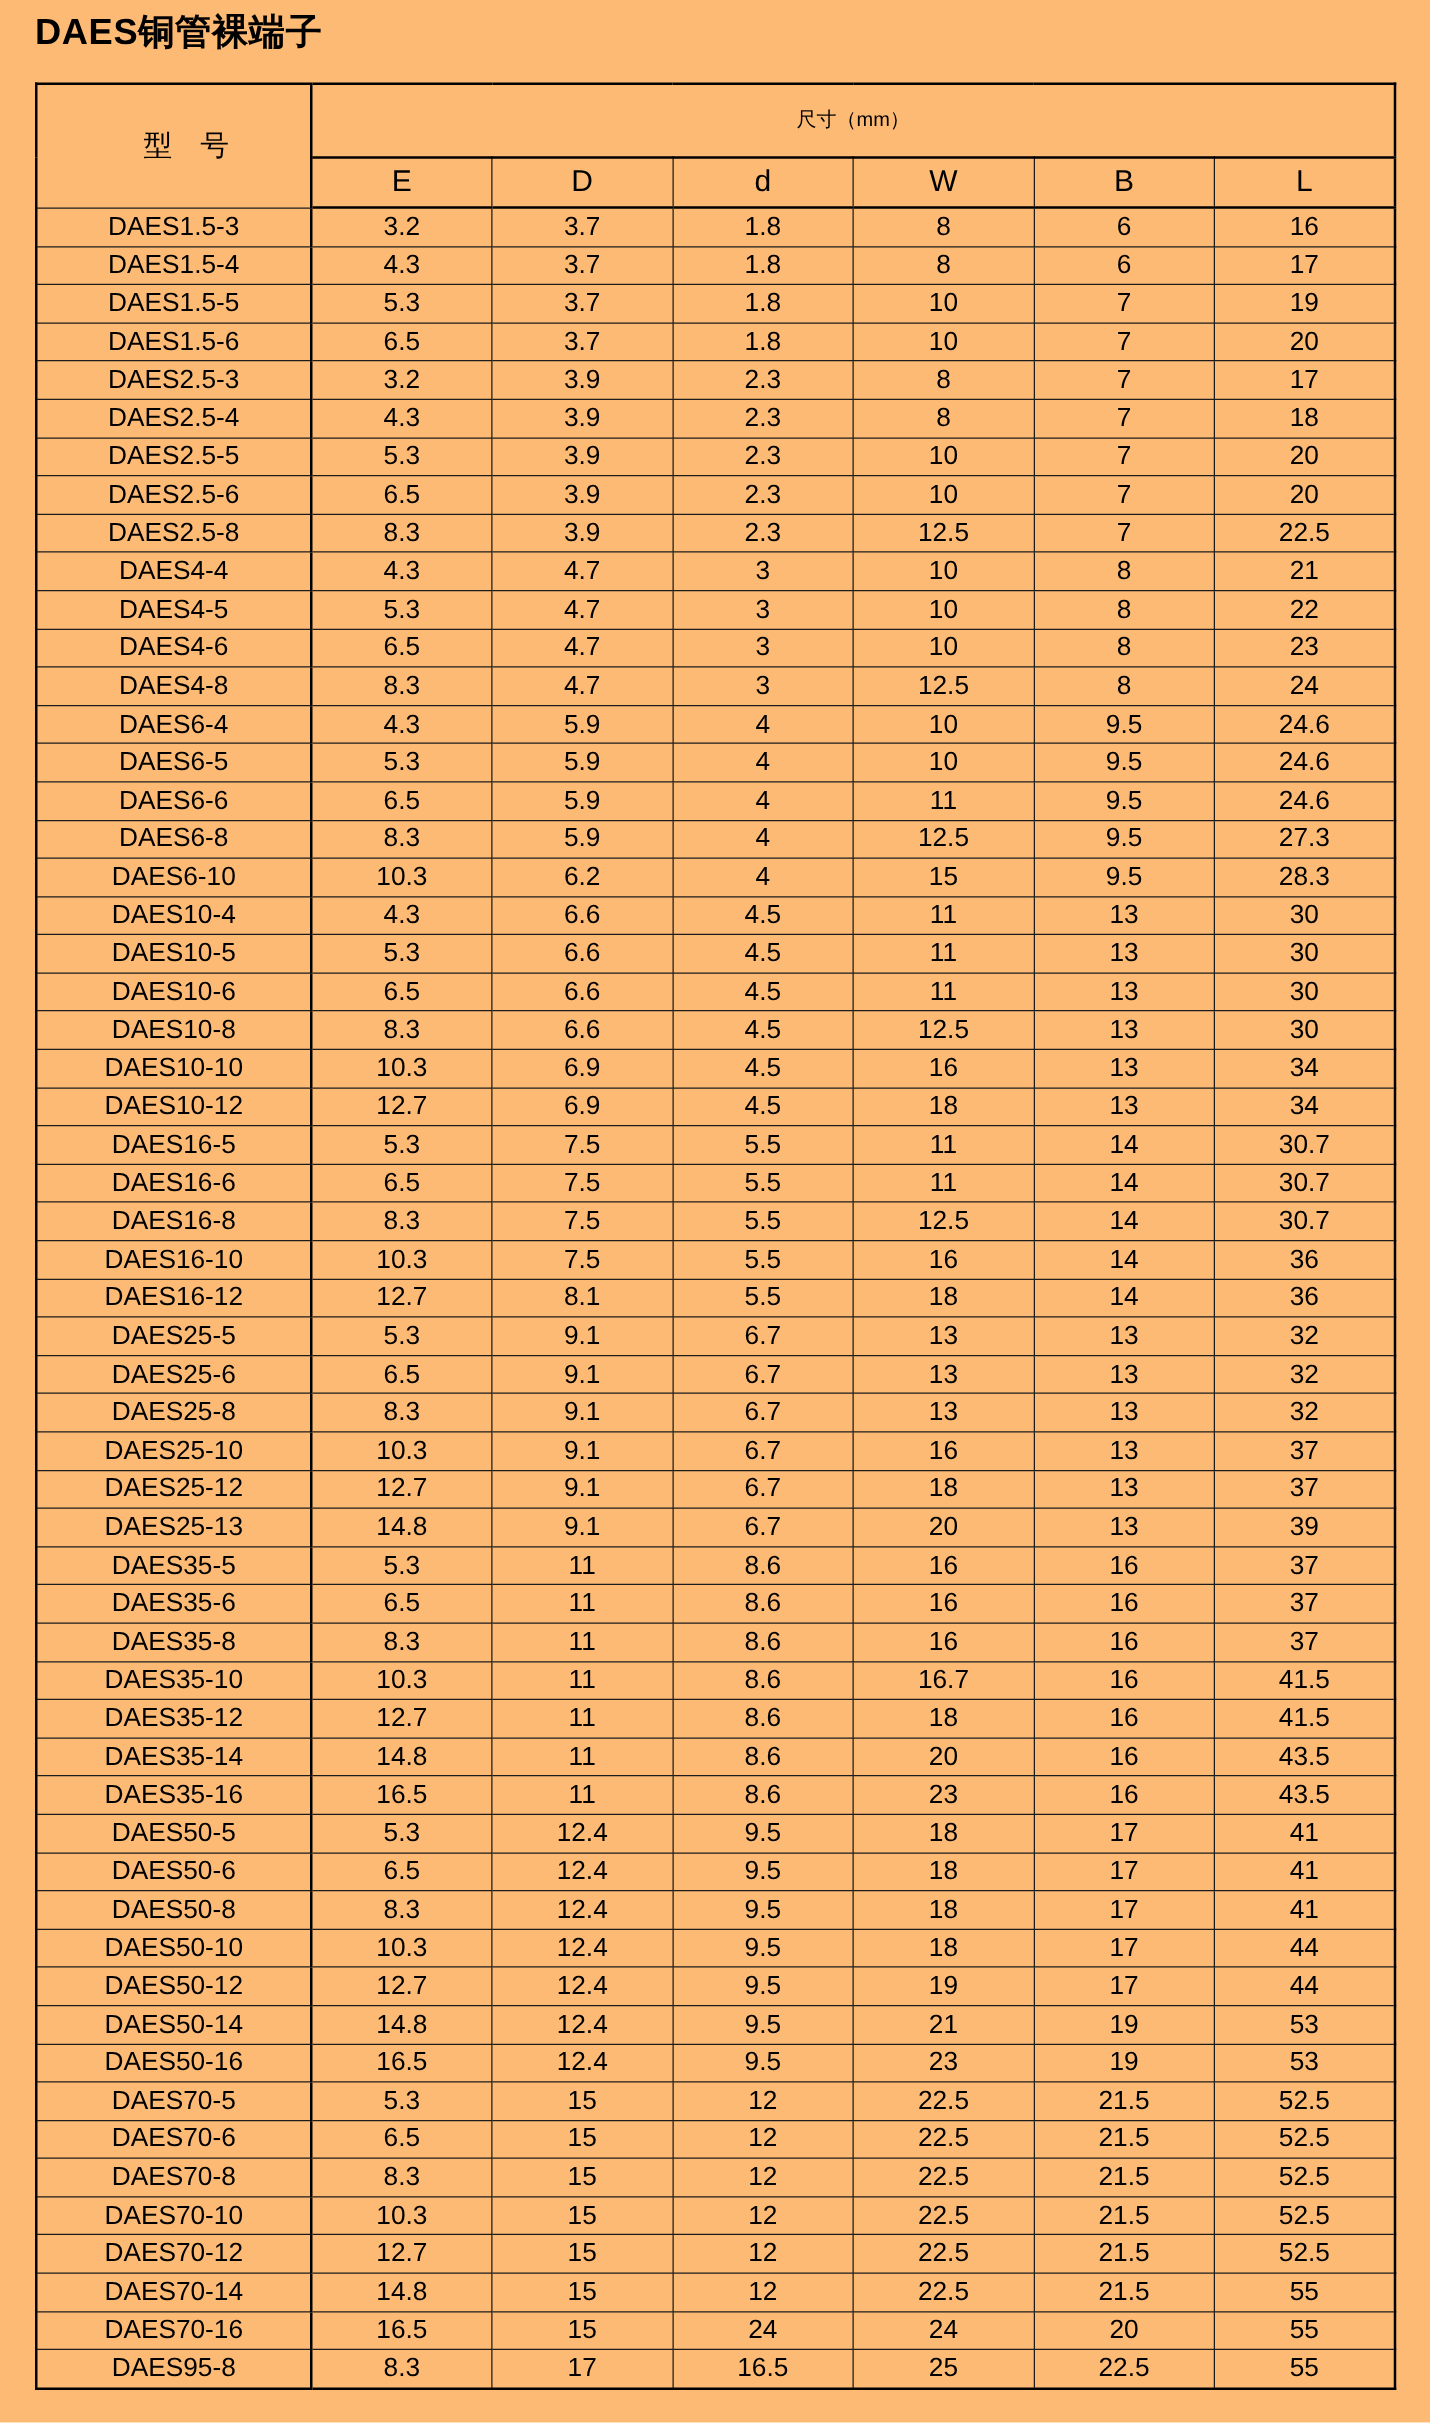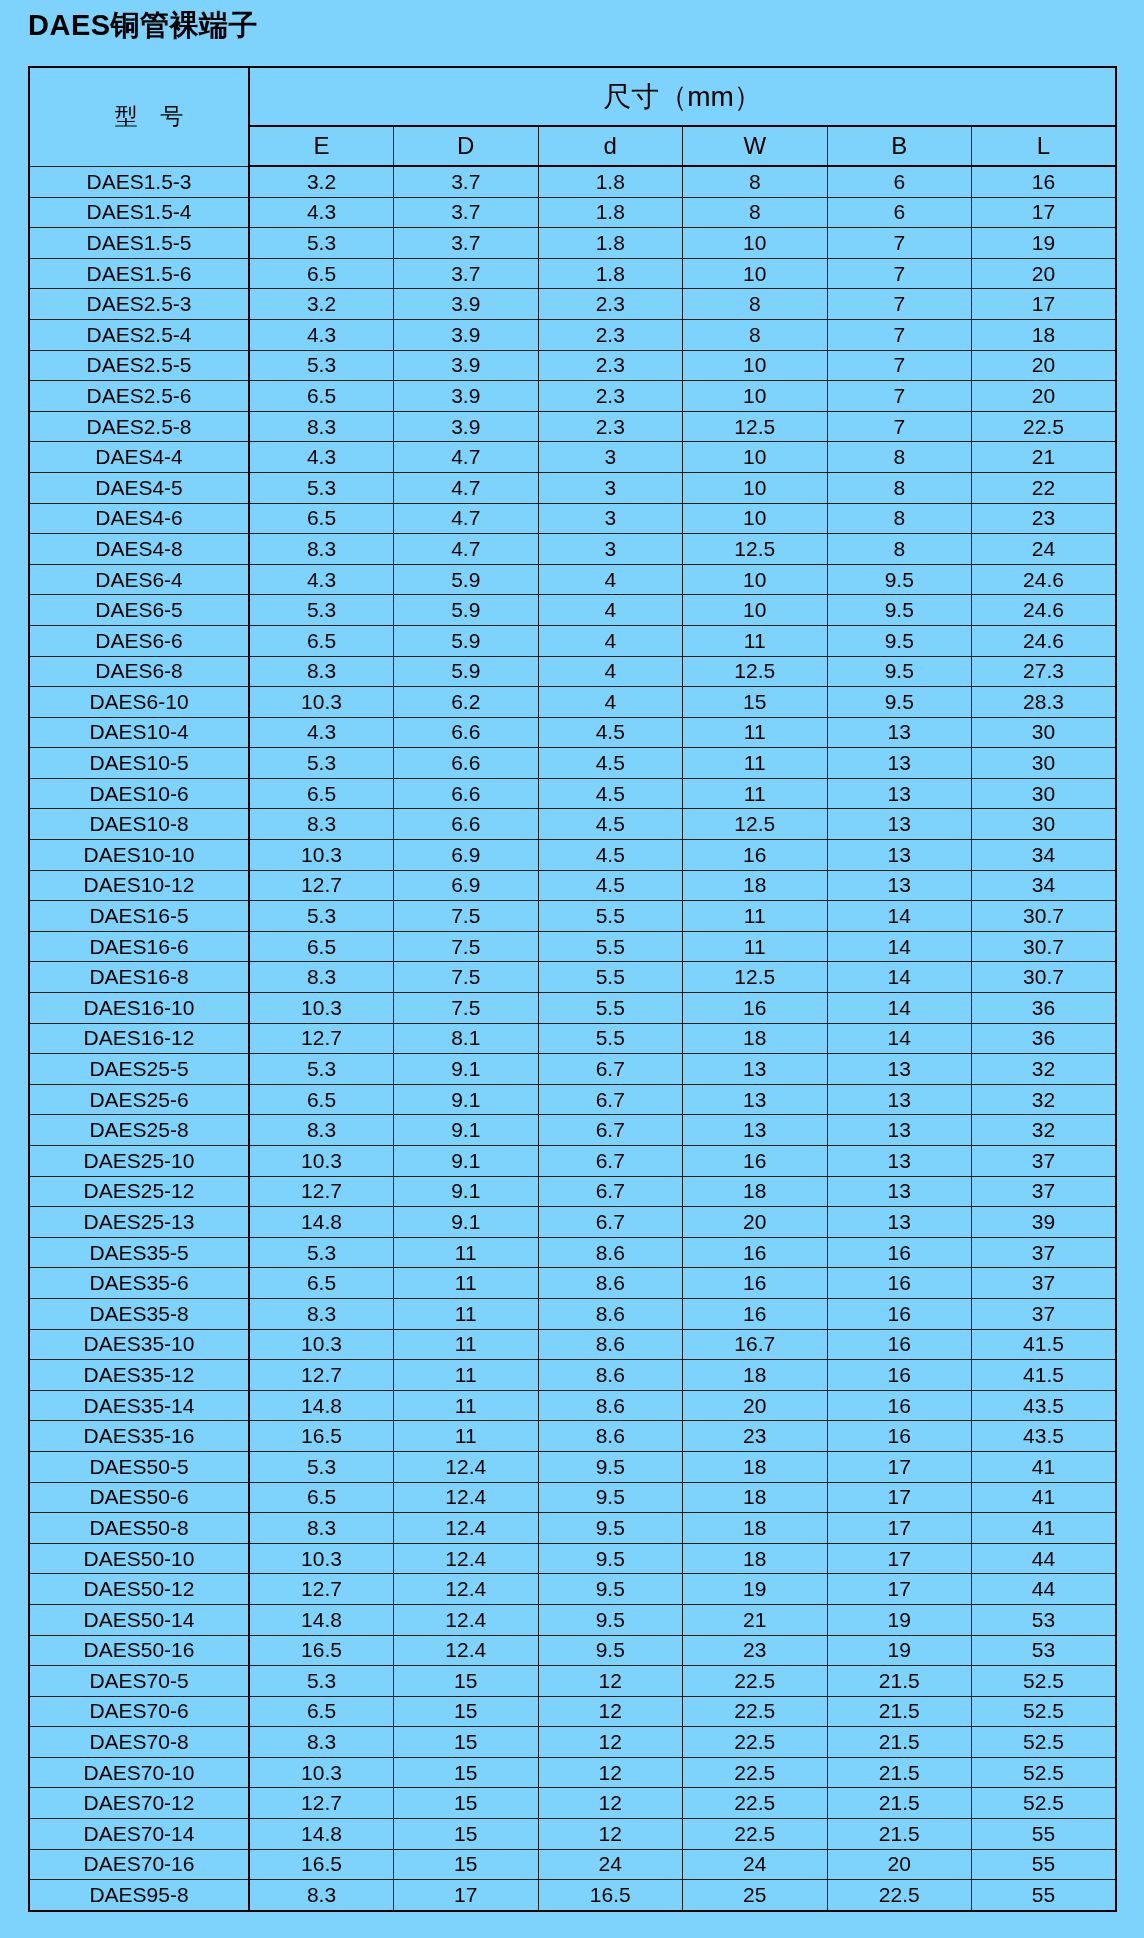--- a/index.html
+++ b/index.html
@@ -6,21 +6,21 @@
     margin: 0;
     padding: 0;
     background: #ffffff;
     font-family: "Liberation Sans", "DejaVu Sans", sans-serif;
     color: #000;
   }
   .page {
     position: relative;
     width: 1144px;
     height: 1938px;
-    background: #7dd3fc;
+    background: #fdba74;
     overflow: hidden;
   }
   .doc-title {
     position: absolute;
     left: 28px;
     top: 6px;
     margin: 0;
     font-size: 29px;
     font-weight: bold;
     letter-spacing: 0.5px;
@@ -47,21 +47,21 @@
   th.model-h {
     font-size: 23px;
     font-weight: normal;
     letter-spacing: 8px;
     text-indent: 8px;
     border-right: 2px solid #000;
     padding-left: 20px;
   }
   th.dims-h {
     height: 57px;
-    font-size: 28px;
+    font-size: 16px;
     font-weight: normal;
     border-bottom: 2px solid #000;
   }
   tr.col-head-row th {
     height: 38px;
     font-size: 24px;
     font-weight: normal;
     border-bottom: 2px solid #000;
   }
   tbody td {

